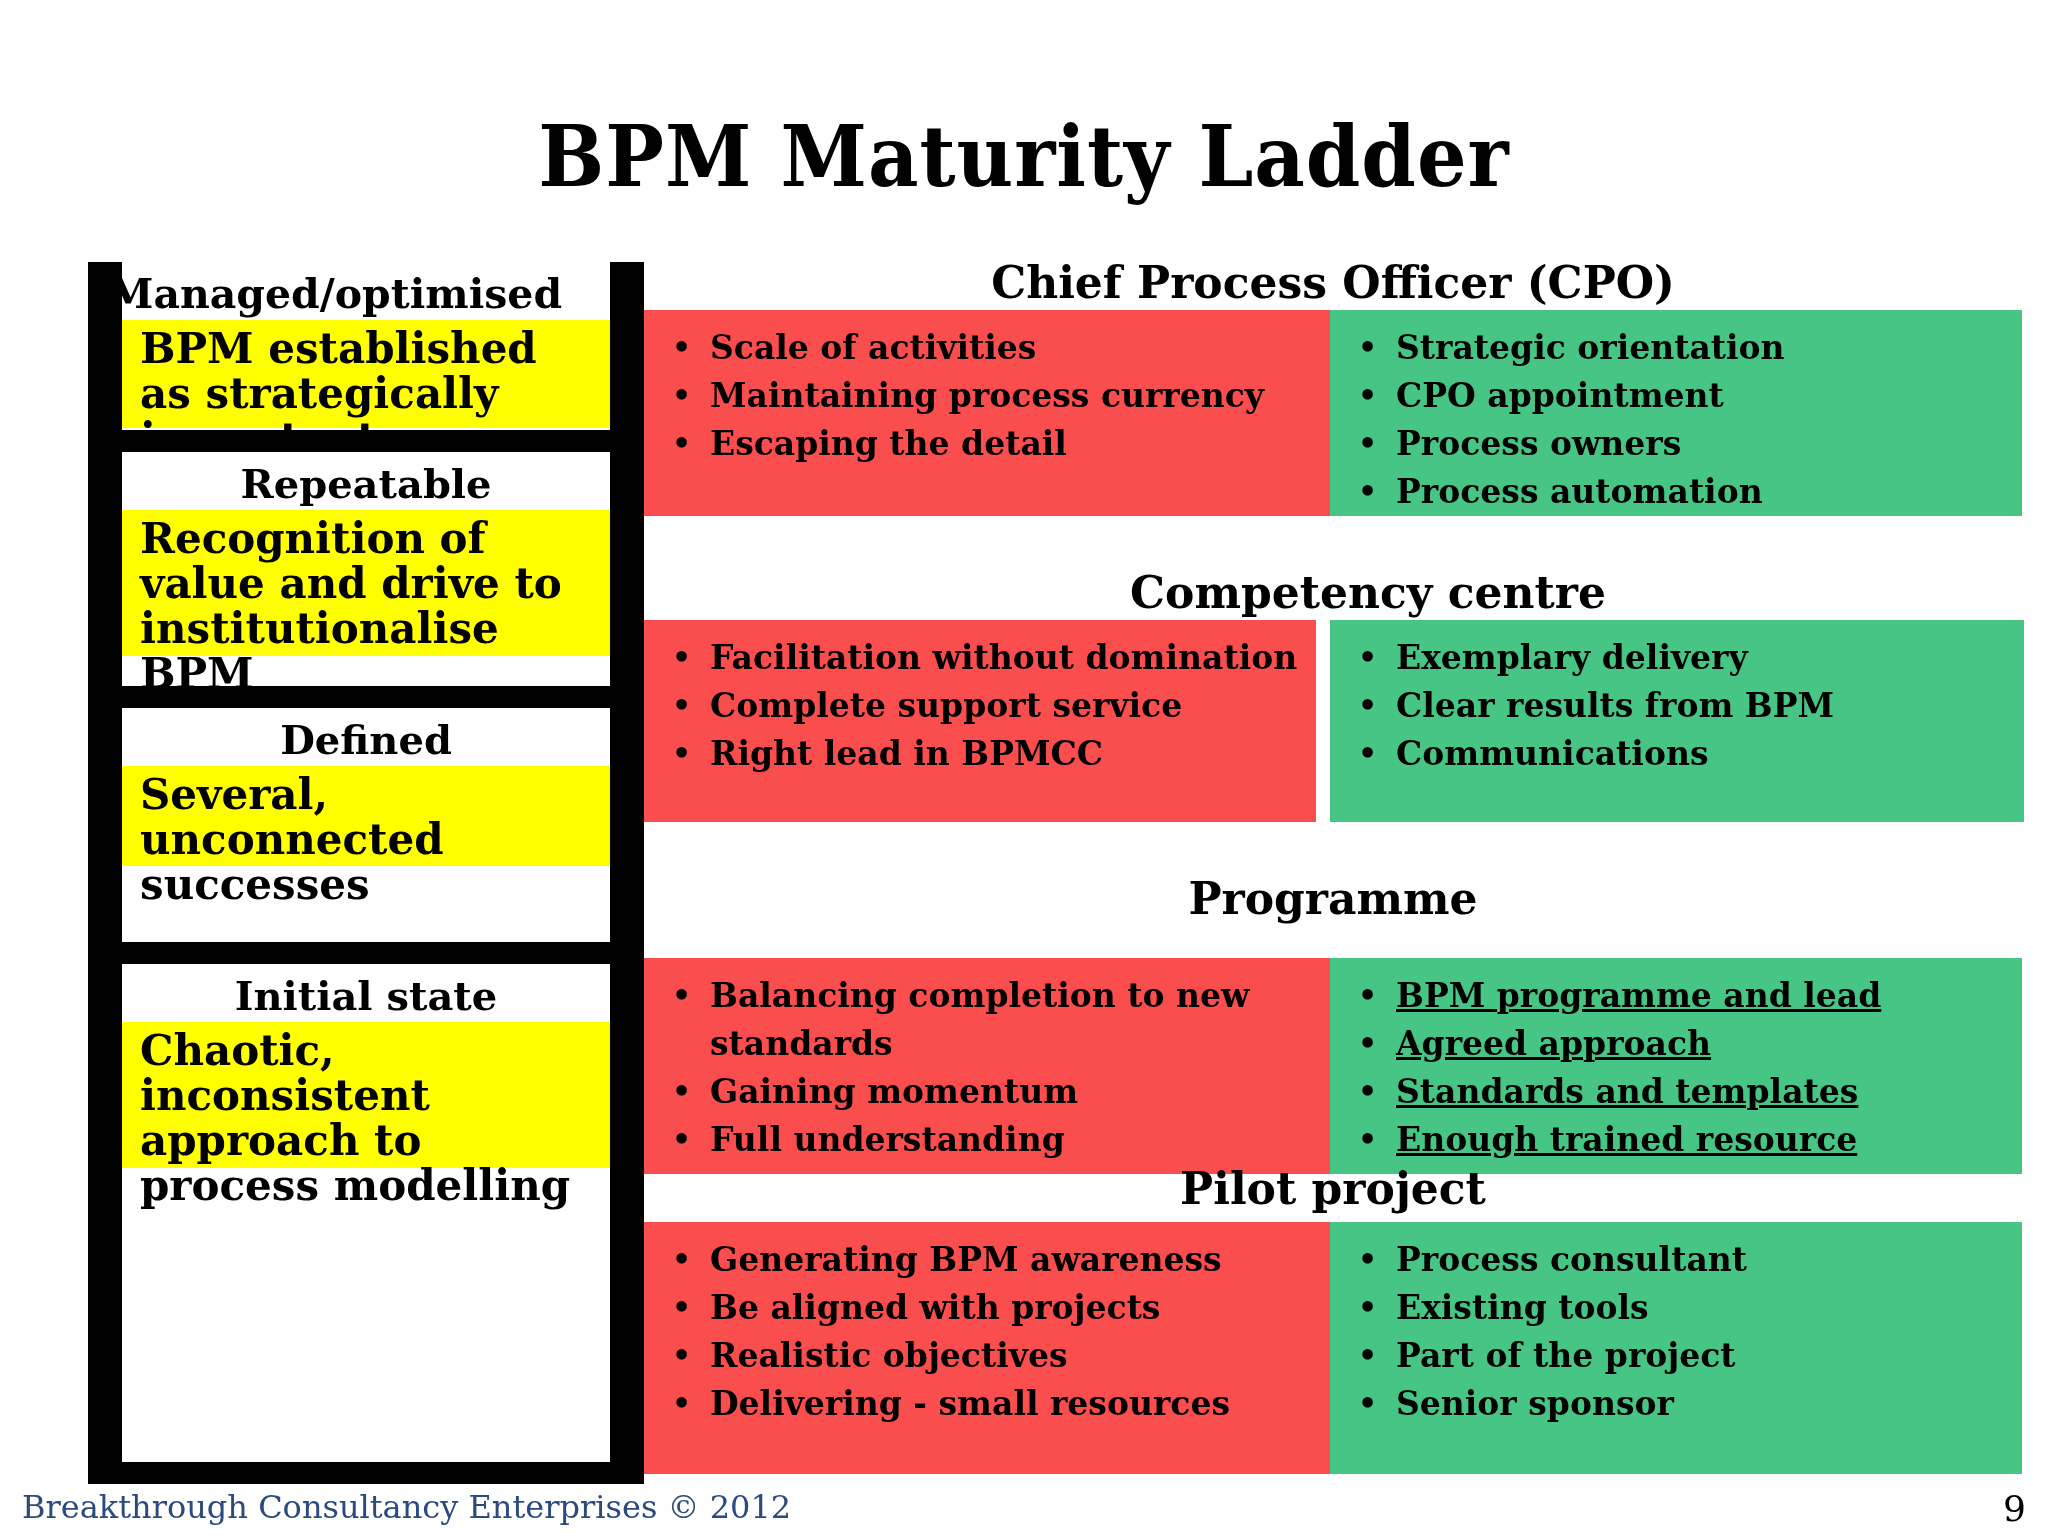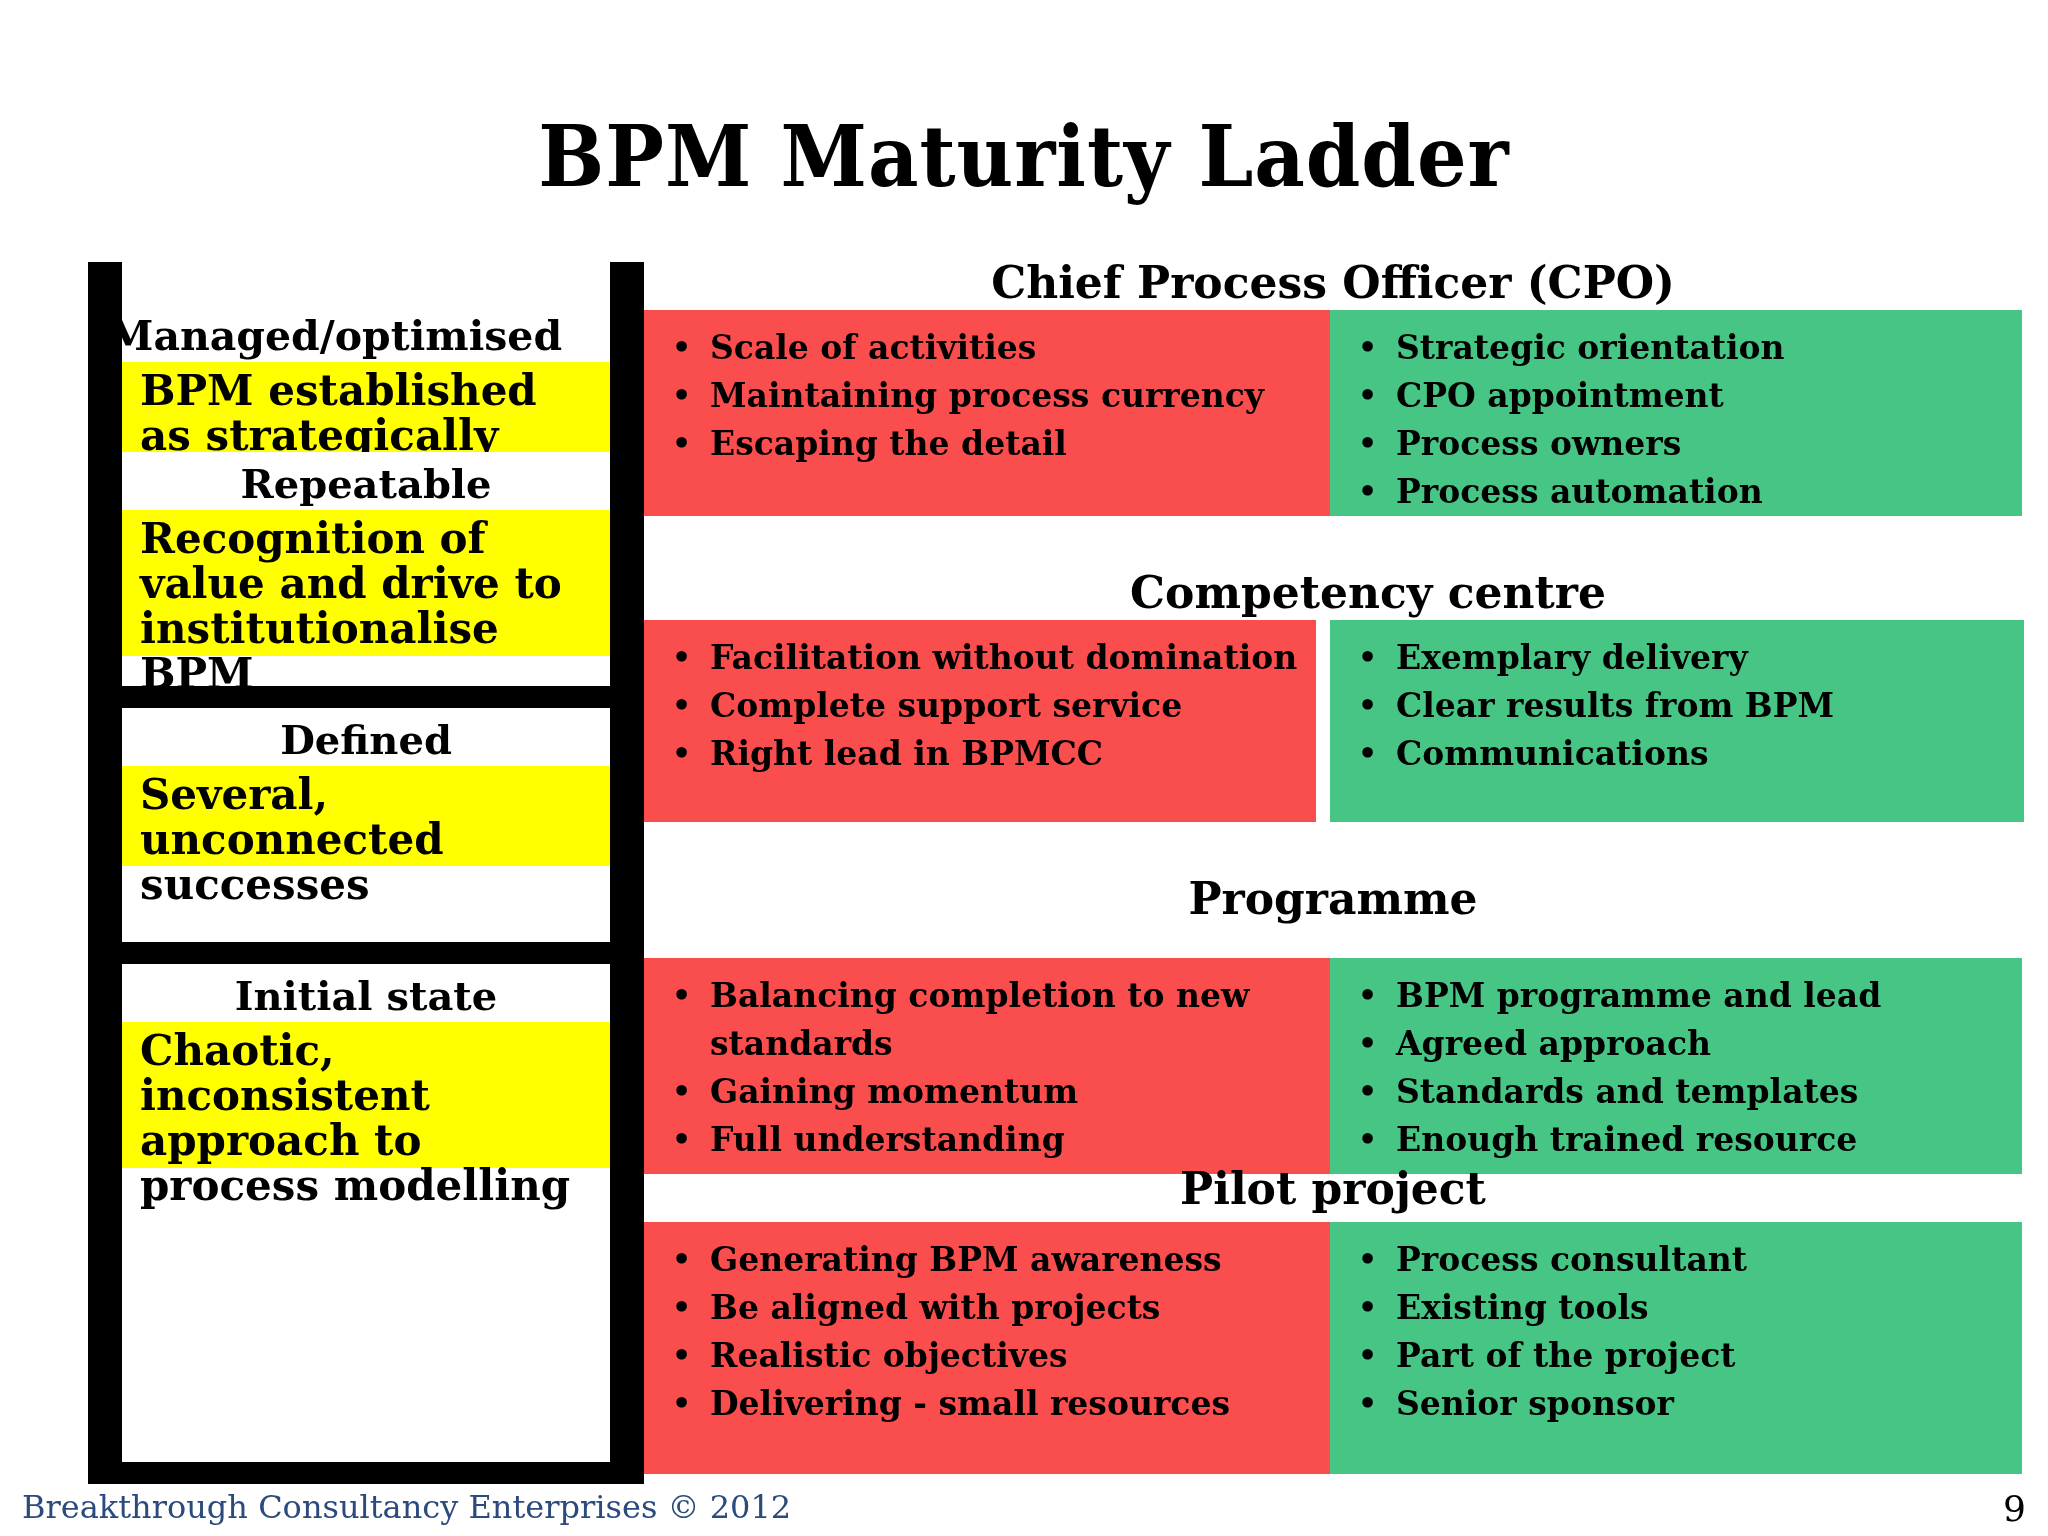--- a/index.html
+++ b/index.html
@@ -73,21 +73,20 @@
     text-align: center;
     padding-top: 6px;
     white-space: nowrap;
   }
   .step-title.wide {
     text-align: left;
     padding-left: 8px;
     font-size: 41px;
     margin-left: -22px;
     width: 520px;
-    margin-top: 42px;
   }
   .step-desc {
     background: #ffff00;
     font-family: "DejaVu Serif", "Liberation Serif", serif;
     font-weight: bold;
     font-size: 42px;
     line-height: 45px;
     color: #000000;
     padding: 6px 10px 8px 18px;
     box-sizing: border-box;
@@ -233,21 +232,21 @@
 <div class="row-heading" style="left: 644px; top: 874px; width: 1378px;">Programme</div>
 
 <div class="panel red" style="left: 644px; top: 958px; width: 686px; height: 216px;">
   <ul>
     <li>Balancing completion to new standards</li>
     <li>Gaining momentum</li>
     <li>Full understanding</li>
   </ul>
 </div>
 
-<div class="panel green" style="left: 1330px; top: 958px; width: 692px; height: 216px;">
+<div class="panel green" style="left: 1330px; top: 958px; width: 692px; height: 216px; text-decoration: underline;">
   <ul>
     <li>BPM programme and lead</li>
     <li>Agreed approach</li>
     <li>Standards and templates</li>
     <li>Enough trained resource</li>
   </ul>
 </div>
 
 <div class="row-heading" style="left: 644px; top: 1164px; width: 1378px;">Pilot project</div>
 

